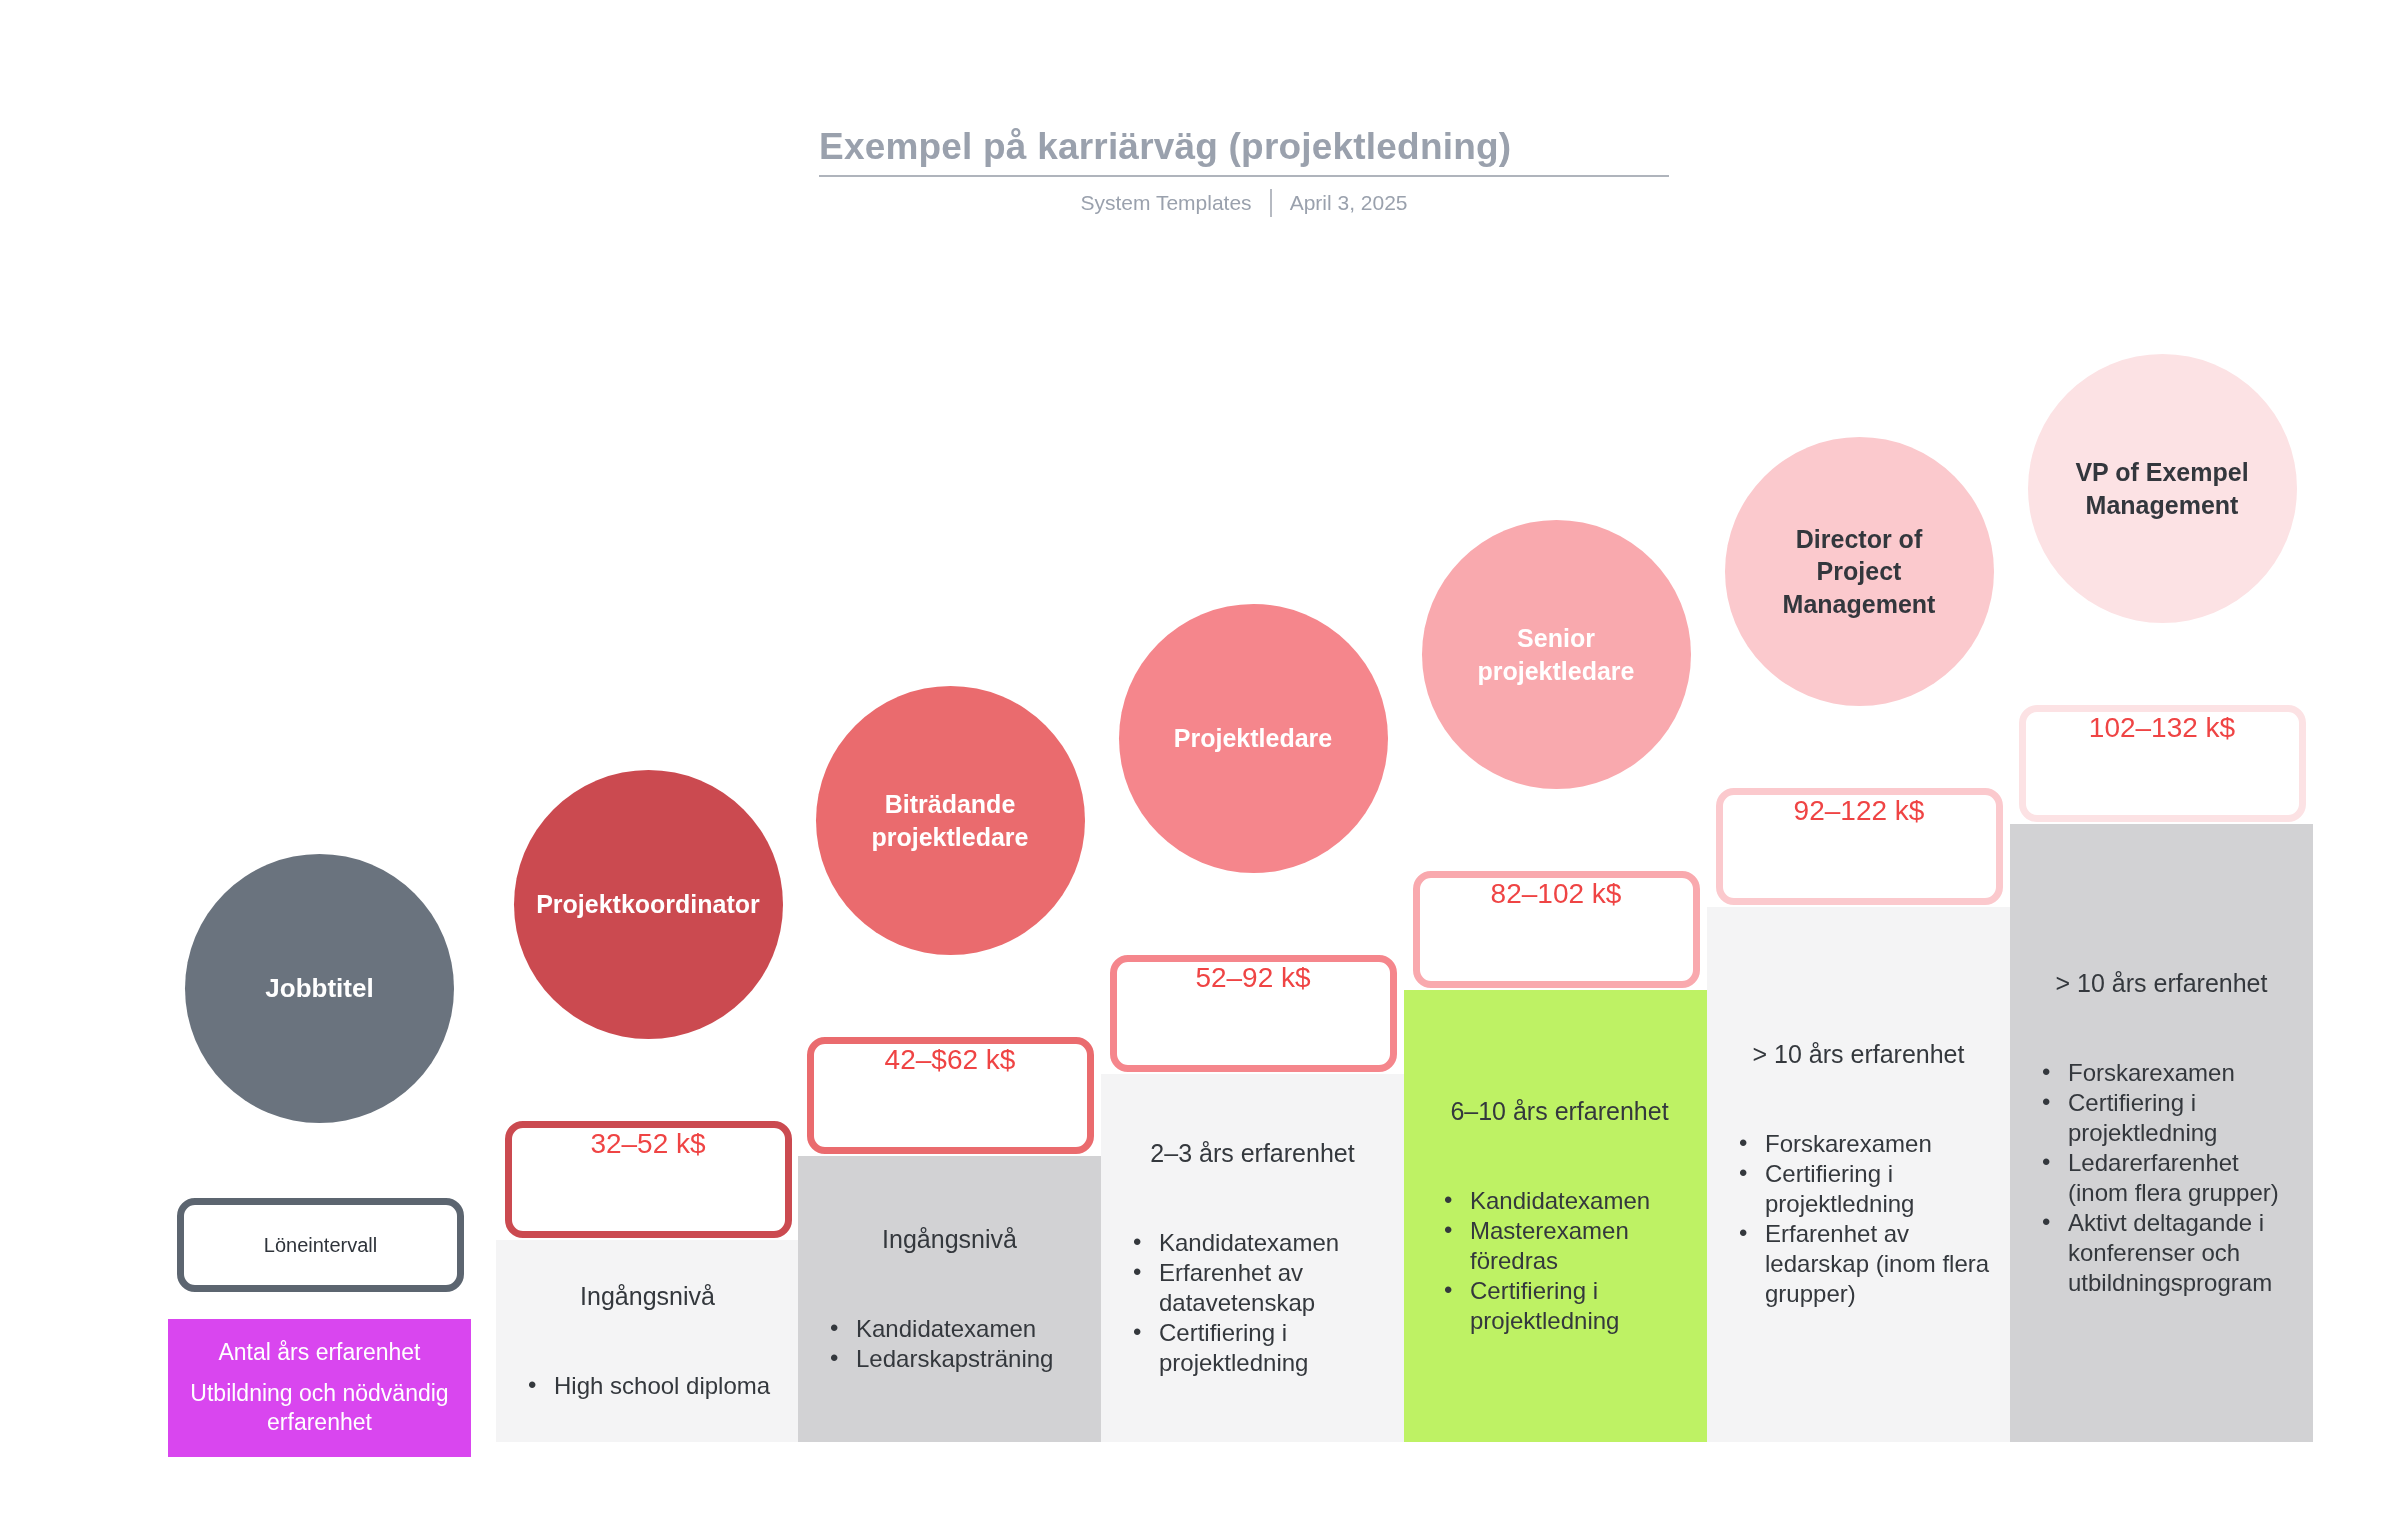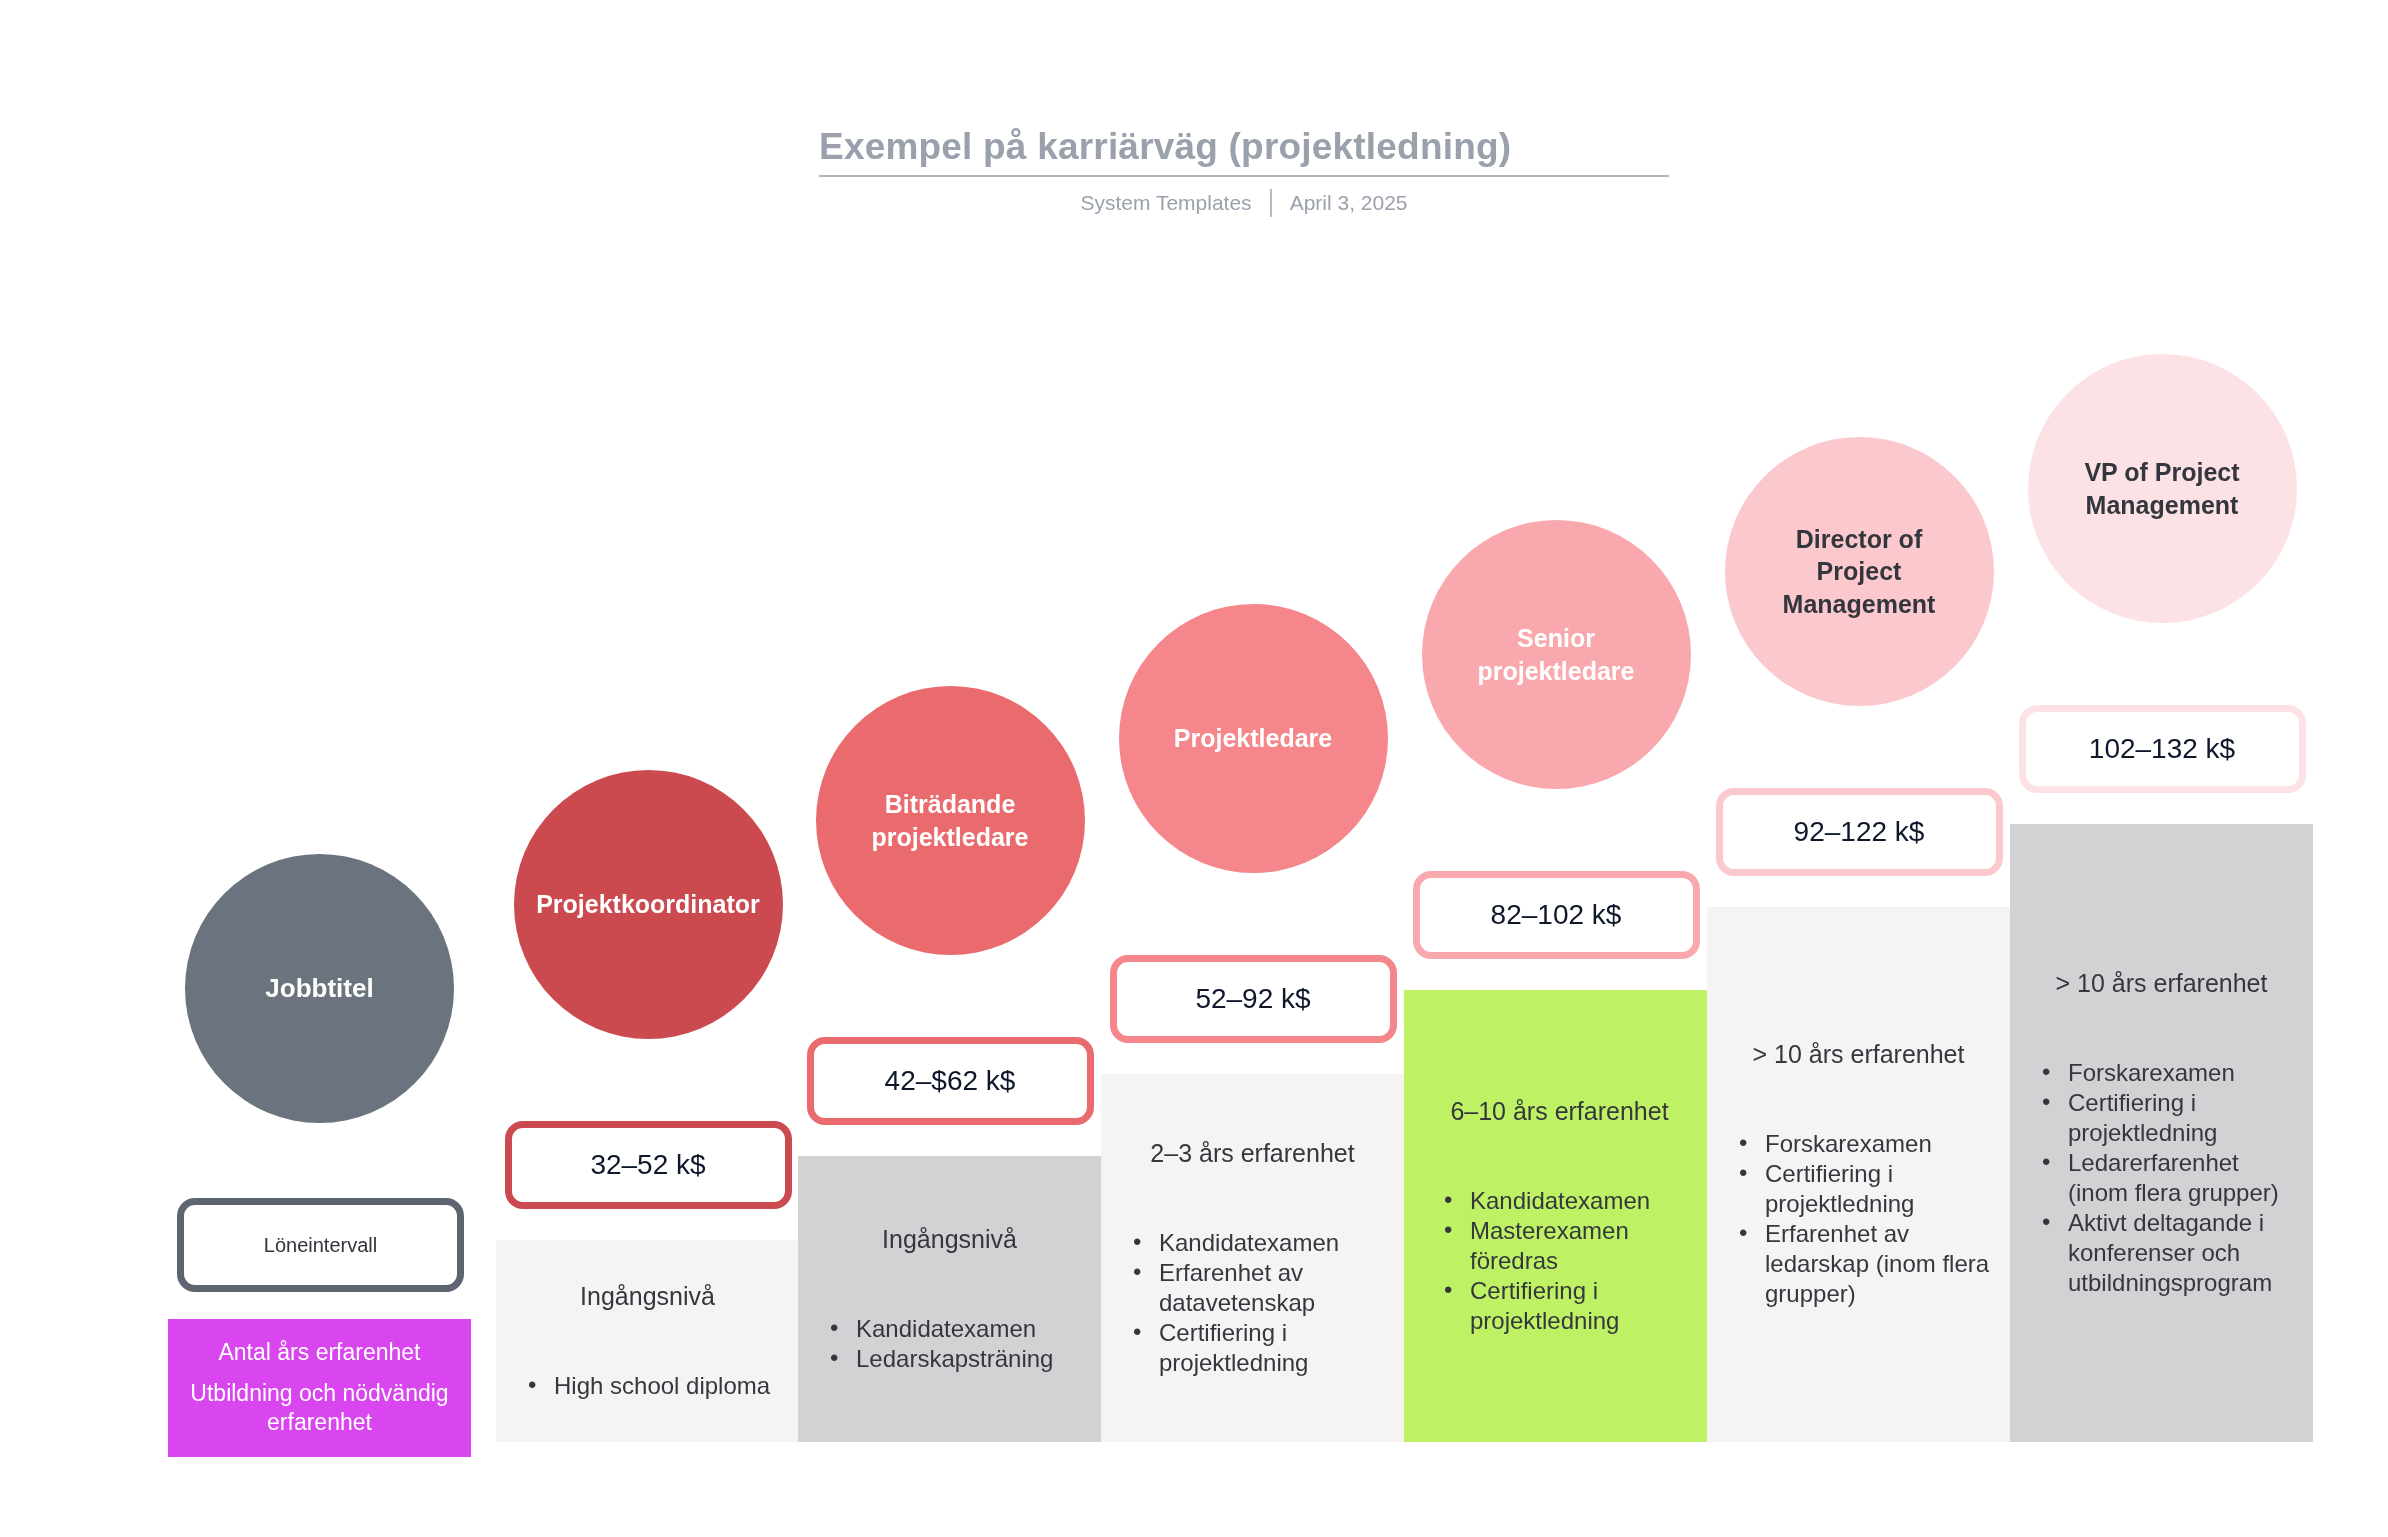--- a/index.html
+++ b/index.html
@@ -34,24 +34,24 @@
   .s5{left:2010px;--bg-top:824px;}
 
   .circle{position:absolute;left:calc(50% - 134px);top:calc(var(--bg-top) - 470px);
     width:269px;height:269px;border-radius:50%;
     display:flex;align-items:center;justify-content:center;text-align:center;
     font-weight:700;font-size:25px;line-height:1.3;}
   .circle-label{max-width:199px;}
   .s0 .circle-label{max-width:261px;}
 
   .salary-box{position:absolute;left:calc(50% - 143px);top:calc(var(--bg-top) - 119px);
-    width:287px;height:88px;box-sizing:border-box;background:#ffffff;
+    width:287px;height:117px;box-sizing:border-box;background:#ffffff;
     border:7px solid #cccccc;border-radius:18px;
-    display:flex;align-items:center;justify-content:center;
-    font-size:28px;color:#0f172a;}
+    display:flex;align-items:flex-start;justify-content:center;
+    font-size:28px;color:#ef4444;}
 
   .col-bg{position:absolute;left:0;right:0;top:var(--bg-top);bottom:95px;
     display:flex;flex-direction:column;align-items:center;justify-content:center;gap:60px;}
   .exp-heading{font-size:25px;color:#34383D;text-align:center;width:100%;}
   .req-list{list-style:none;margin:0 0 0 22px;padding:0;width:261px;align-self:flex-start;
     font-size:24px;line-height:1.25;color:#34383D;text-align:left;}
   .req-list li{position:relative;padding-left:36px;}
   .req-list li::before{content:"\2022";position:absolute;left:10px;top:-1px;}
 </style>
 </head>
@@ -159,21 +159,21 @@
       <ul class="req-list">
         <li>Forskarexamen</li>
         <li>Certifiering i projektledning</li>
         <li>Erfarenhet av ledarskap (inom flera grupper)</li>
       </ul>
     </div>
   </div>
 
   <div class="step s5">
     <div class="circle" style="background: rgb(252, 226, 228); color: rgb(51, 55, 61);">
-      <span class="circle-label">VP of Project Management</span>
+      <span class="circle-label">VP of Exempel Management</span>
     </div>
     <div class="salary-box" style="border-color: rgb(252, 226, 228);">
       <span>102–132 k$</span>
     </div>
     <div class="col-bg" style="background: rgb(210, 210, 212);">
       <div class="exp-heading">&gt; 10 års erfarenhet</div>
       <ul class="req-list">
         <li>Forskarexamen</li>
         <li>Certifiering i projektledning</li>
         <li>Ledarerfarenhet (inom flera grupper)</li>

